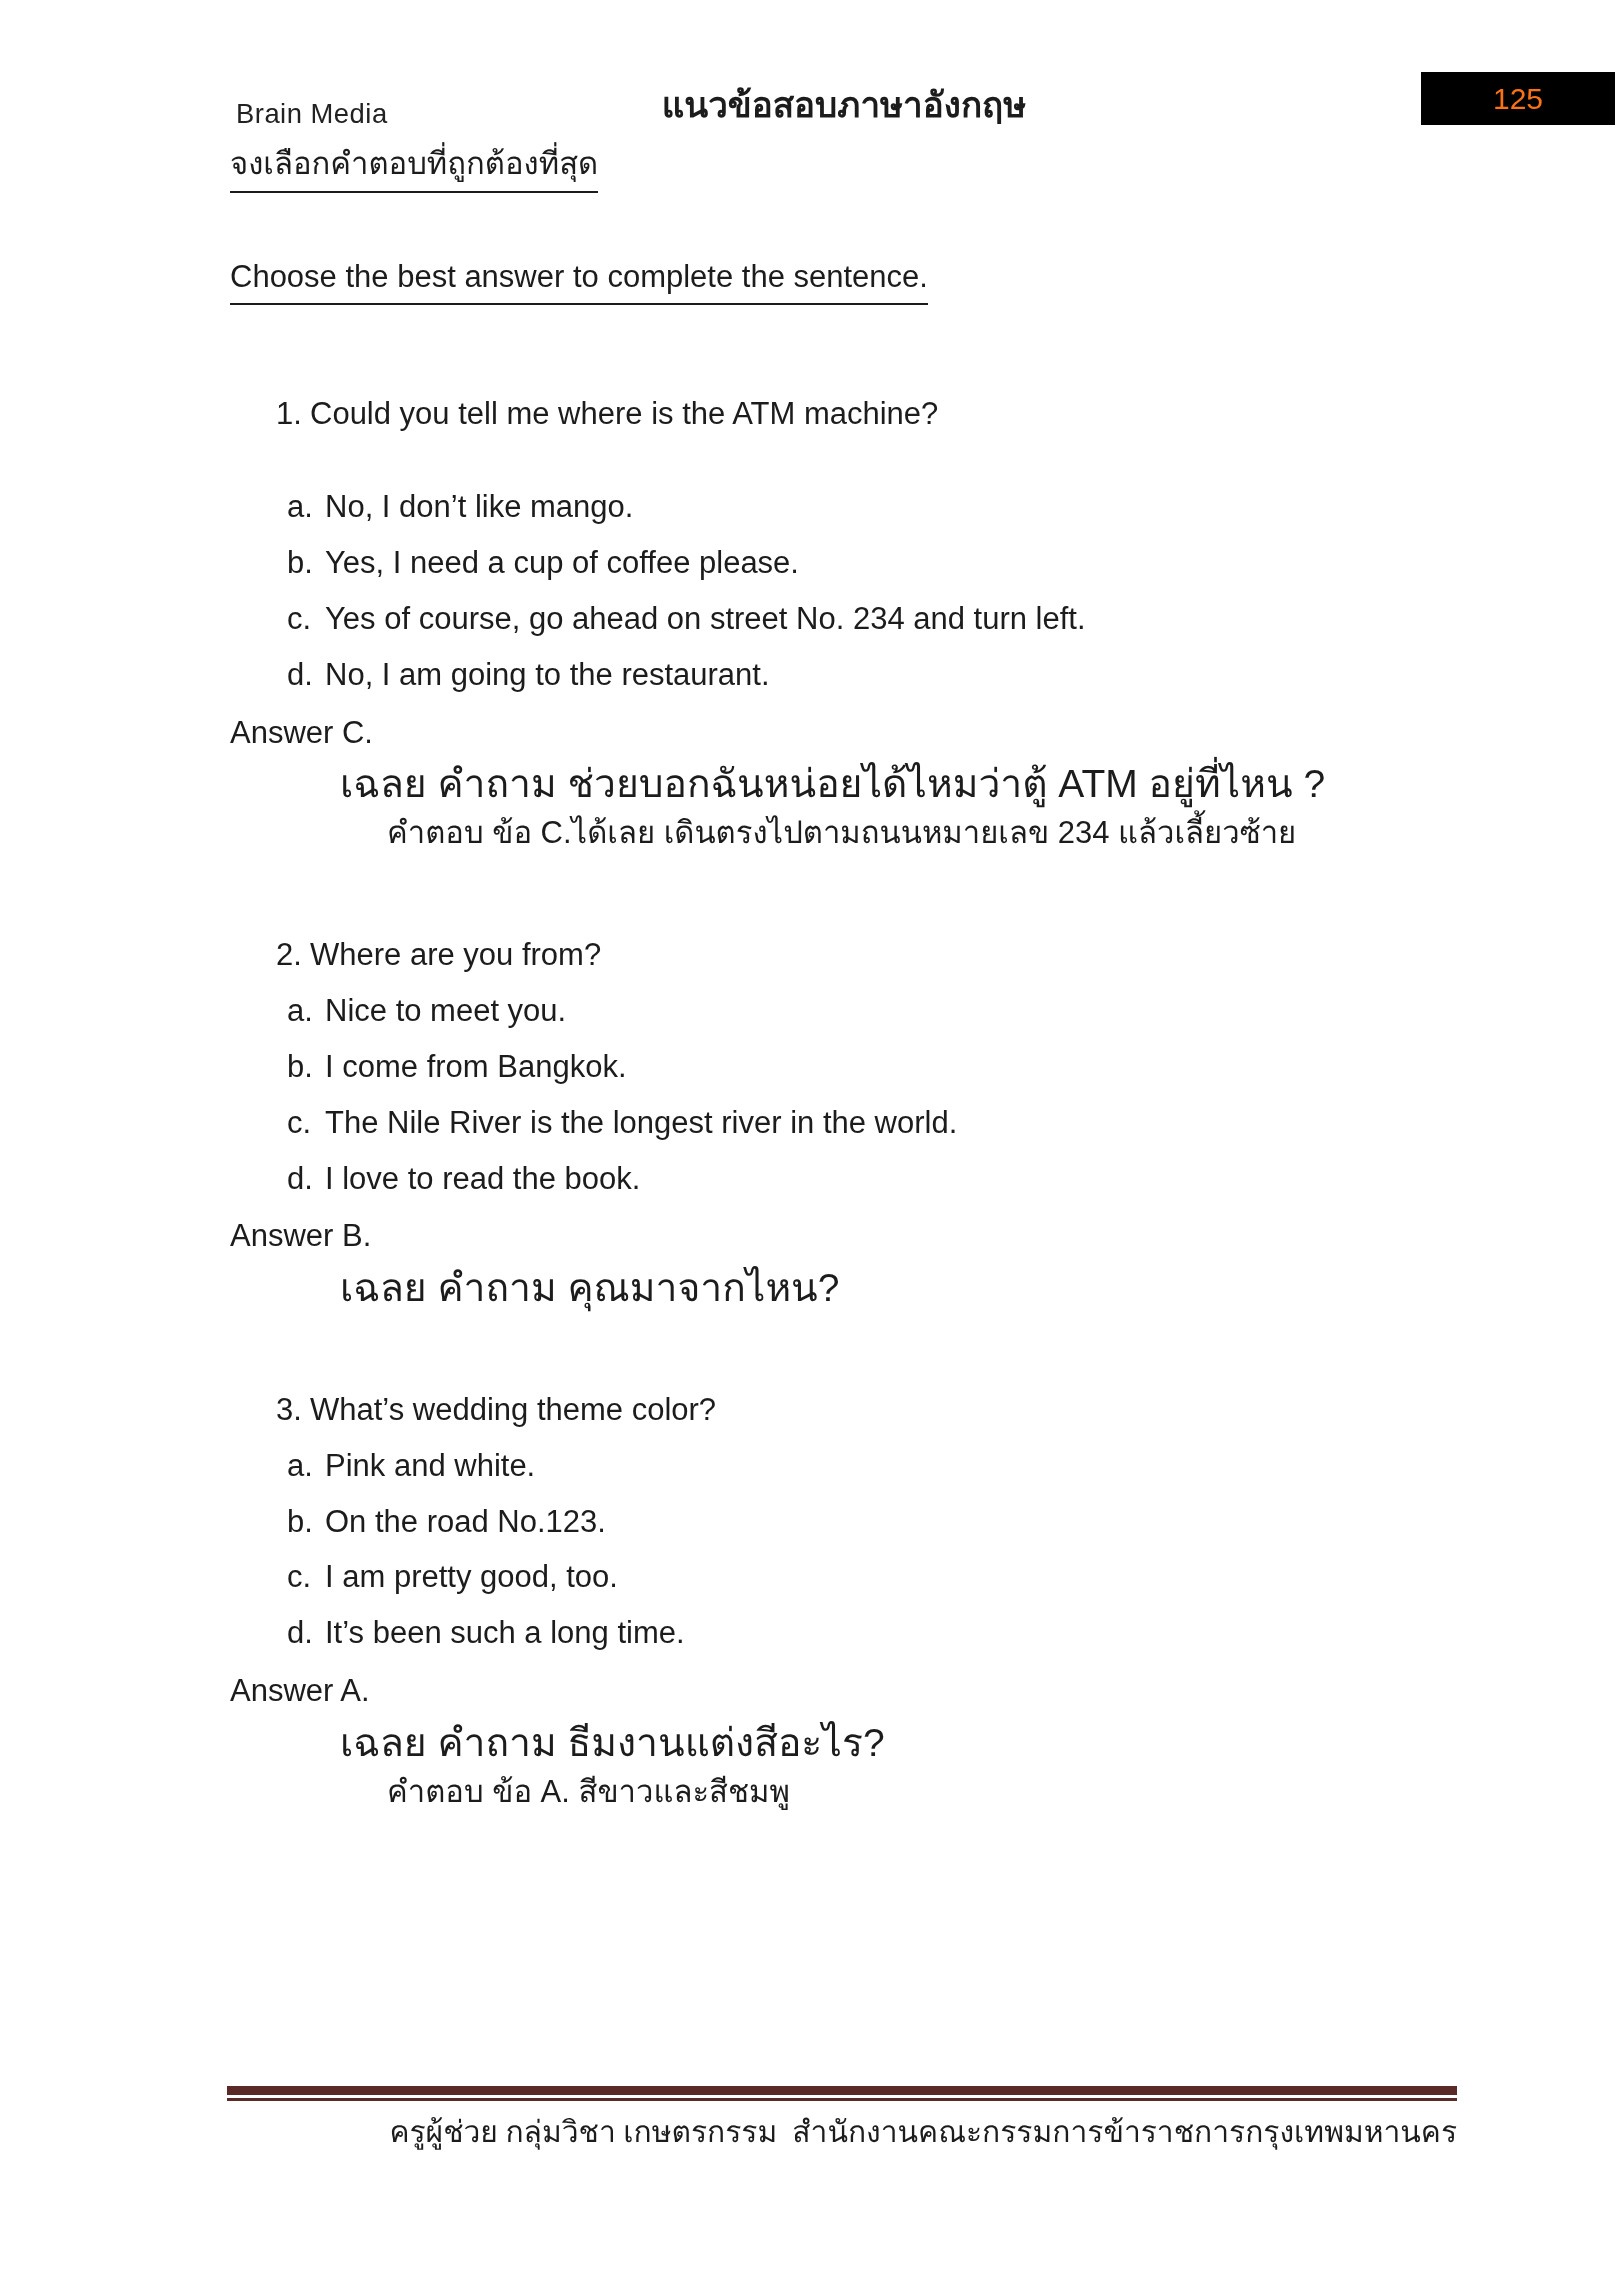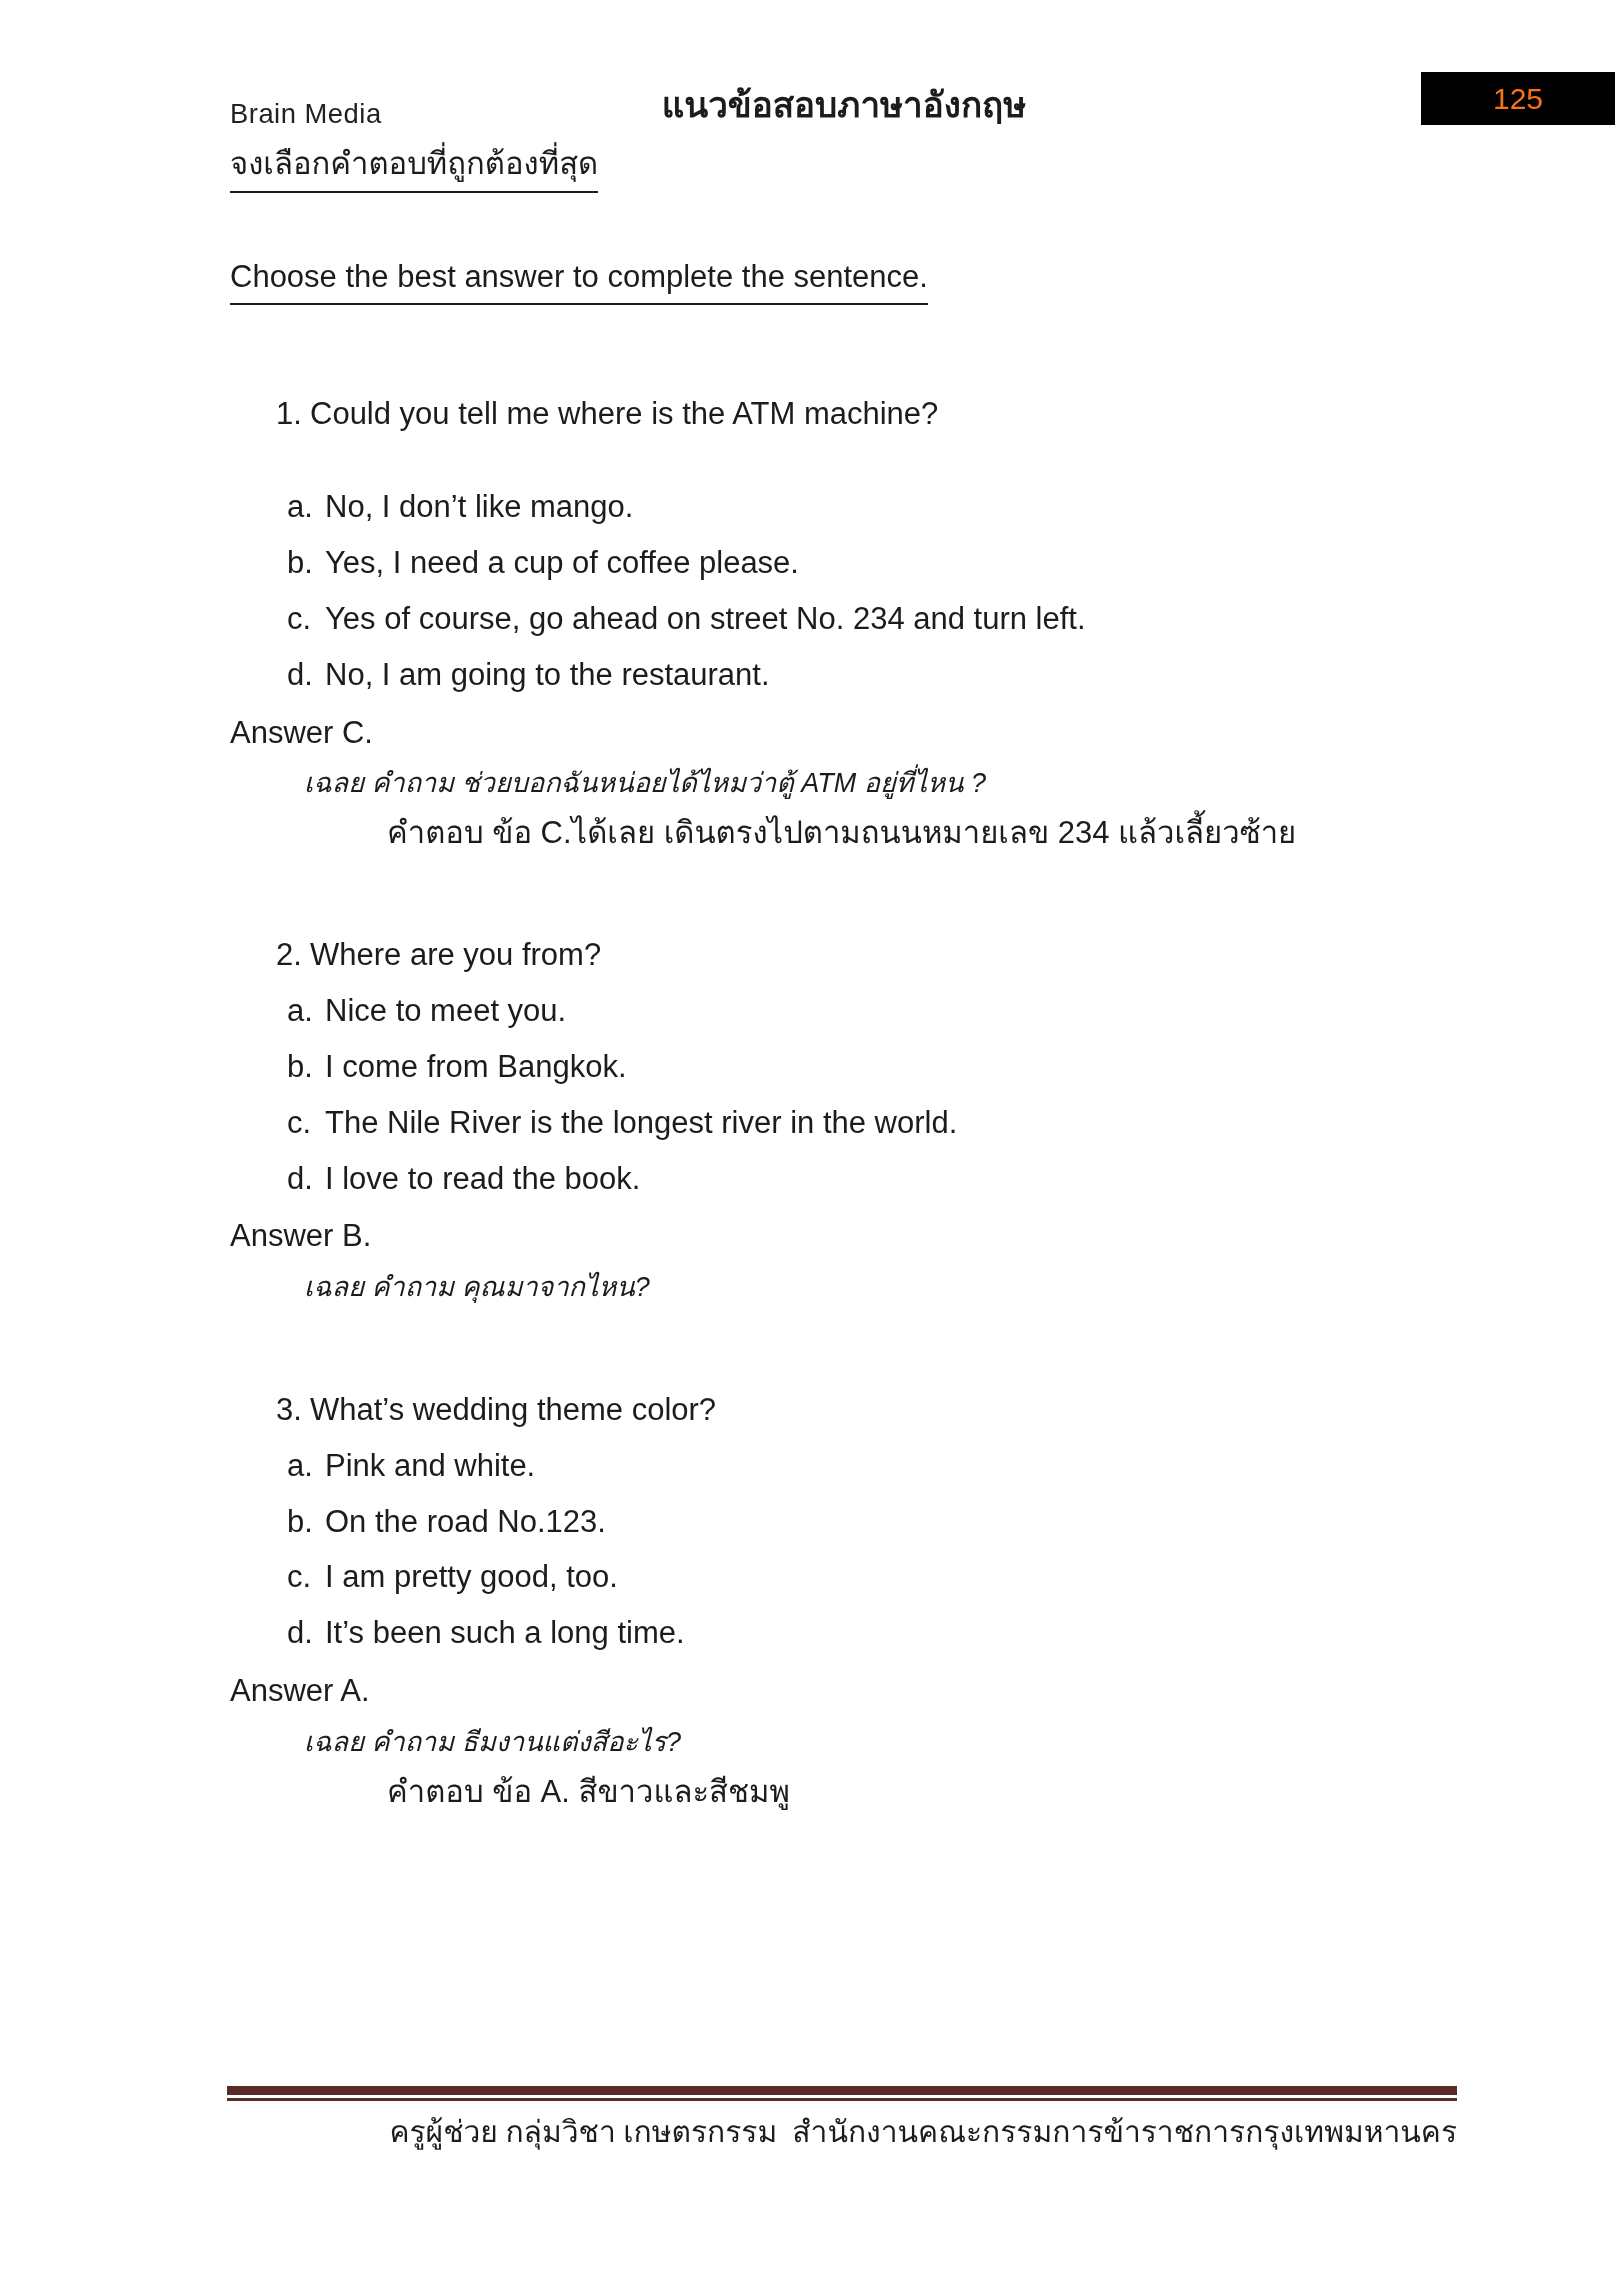--- a/index.html
+++ b/index.html
@@ -8,21 +8,21 @@
     width: 1621px;
     height: 2293px;
     background: #ffffff;
     color: #1c1c1c;
     font-family: "Liberation Sans", sans-serif;
     font-weight: 300;
     overflow: hidden;
   }
   .brand {
     position: absolute;
-    left: 230px;
+    left: 236px;
     top: 98px;
     font-size: 27.4px;
     letter-spacing: 0.5px;
     color: #222222;
   }
   .page-number {
     position: absolute;
     left: 1421px;
     top: 72px;
     width: 194px;
@@ -52,21 +52,21 @@
     padding-bottom: 4.9px;
   }
   .question { margin-top: 77px; }
   .question.first { margin-top: 86px; }
   .q-line { display: flex; font-size: 31px; line-height: 45px; }
   .q-num { margin-left: 46px; width: 34px; flex: 0 0 auto; }
   .opt { display: flex; font-size: 31px; line-height: 45px; margin-top: 10.8px; }
   .opt.gap-lg { margin-top: 48px; }
   .opt-letter { margin-left: 57px; width: 38px; flex: 0 0 auto; }
   .answer { margin-top: 12.7px; font-size: 31px; line-height: 45px; }
-  .explain-q { margin-top: 6.9px; margin-left: 74px; font-size: 27px; line-height: 45px; font-style: italic; }
+  .explain-q { margin-top: 6.9px; margin-left: 110px; font-size: 39px; line-height: 45px; }
   .explain-a { margin-top: 3.9px; margin-left: 157px; font-size: 31px; line-height: 45px; }
   .footer-rule {
     position: absolute;
     left: 227px;
     right: 164px;
     top: 2086px;
   }
   .footer-rule .thick { height: 8.8px; background: #5a2a28; }
   .footer-rule .thin { height: 2.9px; margin-top: 2.9px; background: #5a2a28; }
   .footer-text {

